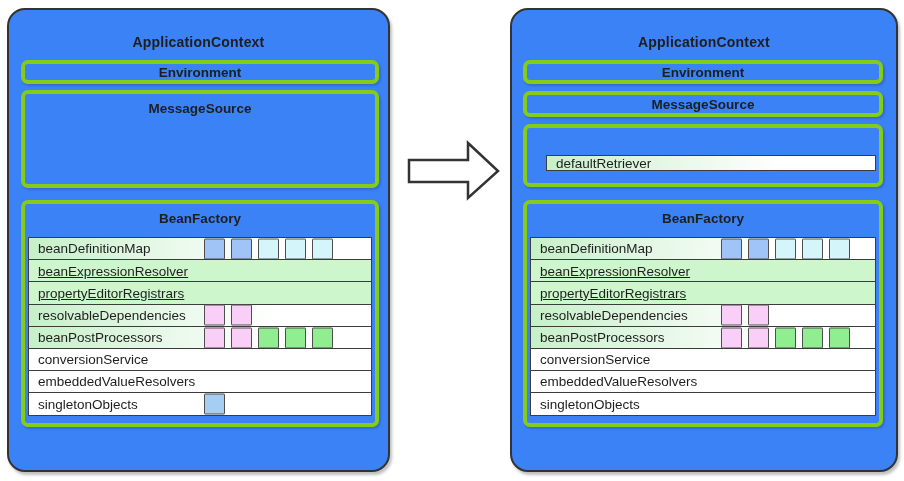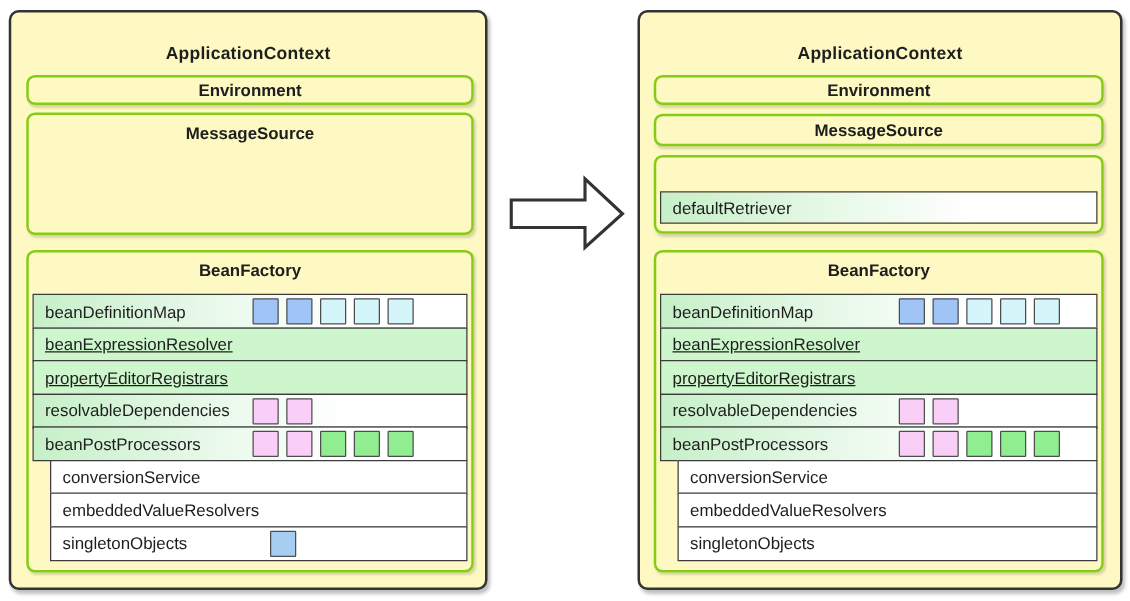--- a/index.html
+++ b/index.html
@@ -1,52 +1,52 @@
 <!DOCTYPE html>
 <html><head>
 <meta charset="utf-8">
 <style>
   html,body{margin:0;padding:0;background:#ffffff;}
   body{width:904px;height:481px;font-family:"Liberation Sans",sans-serif;color:#1e1e1e;}
   *{box-sizing:border-box;}
   .canvas{position:relative;width:904px;height:481px;overflow:hidden;}
 
-  .panel{position:absolute;top:8px;height:464px;background:#fef9c3;border:2px solid #333333;
-         border-radius:8px;box-shadow:2px 3px 3px rgba(0,0,0,0.25);}
+  .panel{position:absolute;top:8px;height:464px;background:#3b82f6;border:2px solid #333333;
+         border-radius:18px;box-shadow:2px 3px 3px rgba(0,0,0,0.25);}
   #panel-0{left:7px;width:383px;--sq-left:175px;}
   #panel-1{left:510px;width:388px;--sq-left:190px;}
 
   .panel-title{position:absolute;top:24px;left:0;right:0;text-align:center;
                font-weight:700;font-size:14px;letter-spacing:0.2px;}
 
-  .bar,.box{position:absolute;border:2px solid #84cc16;border-radius:7px;
+  .bar,.box{position:absolute;border:4px solid #84cc16;border-radius:7px;
             box-shadow:1.5px 2px 2px rgba(0,0,0,0.15);}
   #panel-0 .bar,#panel-0 .box{left:12px;right:9px;}
   #panel-1 .bar,#panel-1 .box{left:11px;right:13px;}
 
   .bar{height:24px;display:flex;align-items:center;justify-content:center;
        font-weight:700;font-size:13.5px;}
   .bar.env{top:50px;}
   .bar.msg{top:81px;height:26px;}
 
   .box-title{text-align:center;font-weight:700;font-size:13.5px;padding-top:7px;}
   .box.msg-big{top:80px;height:98px;}
   .box.multicaster{top:114px;height:63px;}
-  .box.bf{top:190px;height:258px;}
+  .box.bf{top:190px;height:227px;}
 
   .rows{position:absolute;display:flex;flex-direction:column;}
   .bf .rows{top:33px;bottom:7px;left:3px;right:3px;}
-  .multicaster .rows{top:27px;height:26px;left:3px;right:3px;}
+  .multicaster .rows{top:27px;height:16px;left:19px;right:3px;}
 
   .row{flex:1;position:relative;border:1.5px solid #3C3C3C;margin-top:-1.5px;
        background:#ffffff;display:flex;align-items:center;min-height:0;}
   .row:first-child{margin-top:0;}
   .row.solid{background:#CDF6CD;text-decoration:underline;}
   .row.gradient{background:linear-gradient(90deg,#C6F0C8 0%,#E6F8E7 38%,#FFFFFF 72%);}
-  .row.white{background:#ffffff;margin-left:14px;}
+  .row.white{background:#ffffff;}
   .row-label{padding-left:9px;font-size:13.5px;white-space:nowrap;}
 
   .squares{position:absolute;left:var(--sq-left,175px);top:50%;transform:translateY(-50%);
            display:flex;gap:6px;}
   .square{width:21px;height:21px;border:1.5px solid #4E4E4E;border-radius:1px;}
 
   .arrow-wrap{position:absolute;left:405px;top:140px;width:96px;height:62px;}
 </style>
 </head>
 <body>

